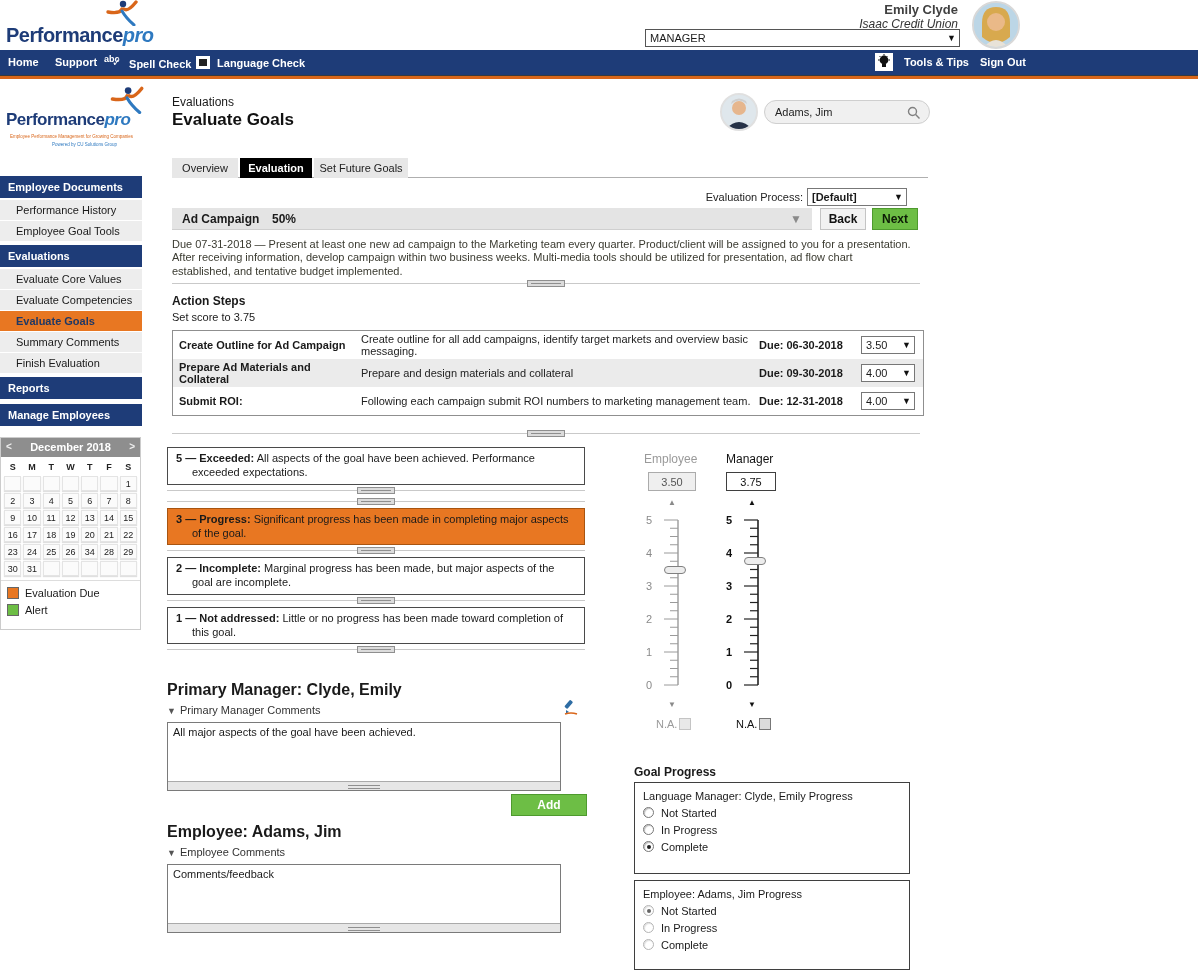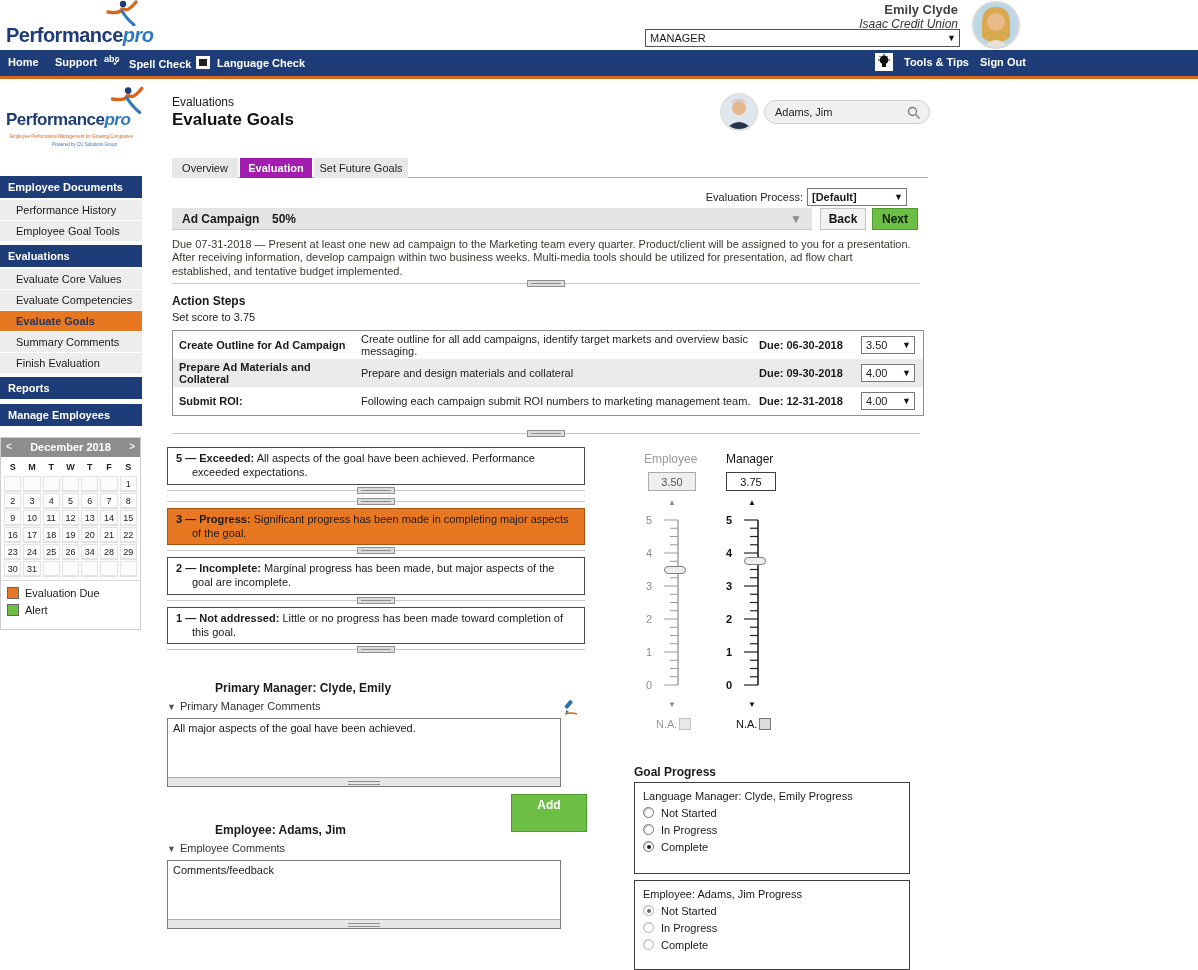--- a/index.html
+++ b/index.html
@@ -67,21 +67,21 @@
   .crumb { font-size:12px; color:#1a1a1a; }
   .page-title { font-size:17px; font-weight:bold; color:#111; margin-top:1px; }
   .emp-search { position:absolute; left:720px; top:93px; width:210px; height:40px; }
   .emp-avatar { position:absolute; left:0; top:0; width:38px; height:38px; border-radius:50%; overflow:hidden; border:2px solid #e0e0e0; background:#d9e2e8; }
   .search-box { position:absolute; left:44px; top:7px; width:166px; height:24px; background:#F0F0F0; border:1px solid #CFCFCF; border-radius:12px; font-size:11px; padding:5px 26px 0 10px; color:#222; }
   .search-box svg { position:absolute; right:8px; top:5px; }
 
   
   .tabs { position:absolute; left:172px; top:158px; width:756px; height:20px; border-bottom:1px solid #AFAFAF; }
   .tab { position:absolute; top:0; height:20px; background:#E7E7E7; color:#222; font-size:11px; text-align:center; padding-top:4px; cursor:pointer; }
-  .tab.active { background:#a21caf; color:#fff; font-weight:bold; }
+  .tab.active { background:#000000; color:#fff; font-weight:bold; }
 
   
   .eval-proc { position:absolute; left:605px; top:188px; width:320px; height:18px; font-size:11px; }
   .eval-proc .lab { position:absolute; right:122px; top:3px; color:#222; }
   .fake-select { position:relative; border:1px solid #777; background:#fff; font-size:11px; height:18px; padding:2px 16px 0 4px; cursor:pointer; }
   .fake-select .arr { position:absolute; right:3px; top:3px; font-size:9px; color:#111; }
   .eval-proc .fake-select { position:absolute; right:18px; top:0; width:100px; font-weight:bold;margin-left:44px; }
 
   
   .goal-bar { position:absolute; left:172px; top:208px; width:640px; height:22px; background:#E4E4E4; border-bottom:1px solid #CFCFCF; font-size:12px; }
@@ -115,29 +115,29 @@
   .ratings { position:absolute; left:167px; top:447px; width:418px; }
   .rate-box { border:1px solid #4a4a4a; background:#fff; min-height:34px; padding:3px 8px 4px 8px; font-size:11px; line-height:1.3; cursor:pointer; }
   .rate-box p { padding-left:16px; text-indent:-16px; }
   .rate-box .rl { font-weight:bold; }
   .rate-box.highlight { background:#E87722; border-color:#A85410; }
   .ratings .hdiv { position:relative; left:0; width:100%; margin:1px 0; }
 
   
   .mgr-comments { position:absolute; left:167px; top:681px; width:420px; }
   .emp-comments { position:absolute; left:167px; top:823px; width:420px; }
-  .cmt-head { font-size:12px; font-weight:bold;margin-left:48px; }
+  .cmt-head { font-size:16px; font-weight:bold; }
   .cmt-toggle { font-size:11px; color:#333; margin-top:5px; cursor:pointer; }
   .cmt-toggle .tri { font-size:9px; color:#555; margin-right:4px; }
   .cmt-box { margin-top:6px; width:394px; border:1px solid #7a7a7a; background:#fff; }
   .cmt-text { height:58px; font-size:11px; padding:3px 5px; }
   .cmt-strip { height:9px; background:#E6E6E6; border-top:1px solid #aaa; position:relative; cursor:row-resize; }
   .cmt-strip::after { content:""; position:absolute; left:50%; margin-left:-16px; top:3px; width:32px; height:2px; border-top:1px solid #8f8f8f; border-bottom:1px solid #8f8f8f; }
   .edit-pencil { position:absolute; right:8px; top:18px; cursor:pointer; }
-  .add-btn { position:absolute; left:344px; top:113px; width:76px; height:38px; background:#6DBE45; border:1px solid #4E9A2E; color:#fff; padding-top:3px; }
+  .add-btn { position:absolute; left:344px; top:113px; width:76px; height:22px; background:#6DBE45; border:1px solid #4E9A2E; color:#fff; padding-top:3px; }
 
   
   .right-col { position:absolute; left:630px; top:448px; width:292px; height:522px; }
   .col-lab { position:absolute; top:4px; width:72px; text-align:left; font-size:12px; font-weight:normal; }
   .col-lab.emp { left:14px; color:#9A9A9A; }
   .col-lab.mgr { left:96px; color:#111; }
   .val-box { position:absolute; top:24px; height:19px; font-size:11px; text-align:center; padding-top:3px; }
   .val-box.emp { left:18px; width:48px; background:#EFEFEF; border:1px solid #ABABAB; color:#555; }
   .val-box.mgr { left:96px; width:50px; background:#fff; border:1px solid #3f3f3f; color:#111; }
   .arrow-btn { position:absolute; font-size:8px; cursor:pointer; }

